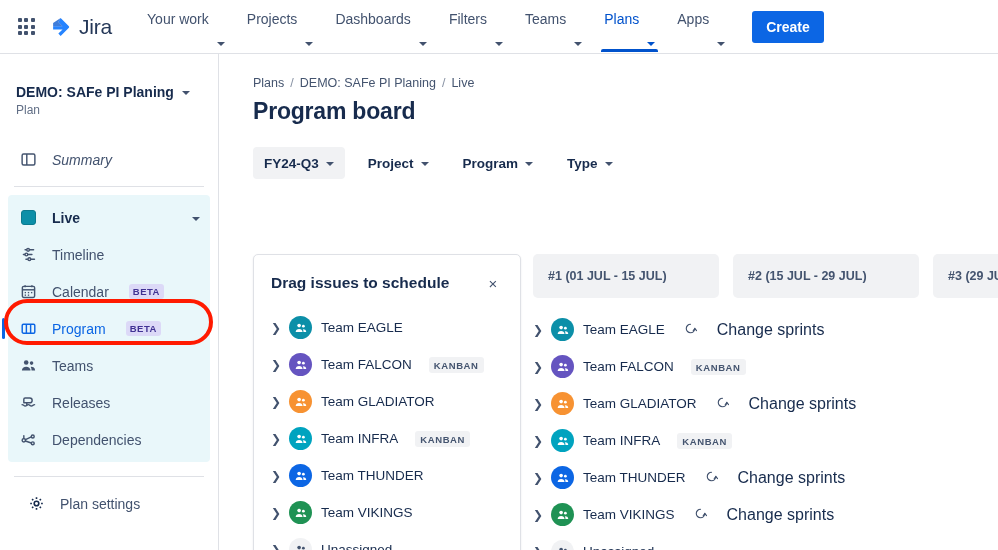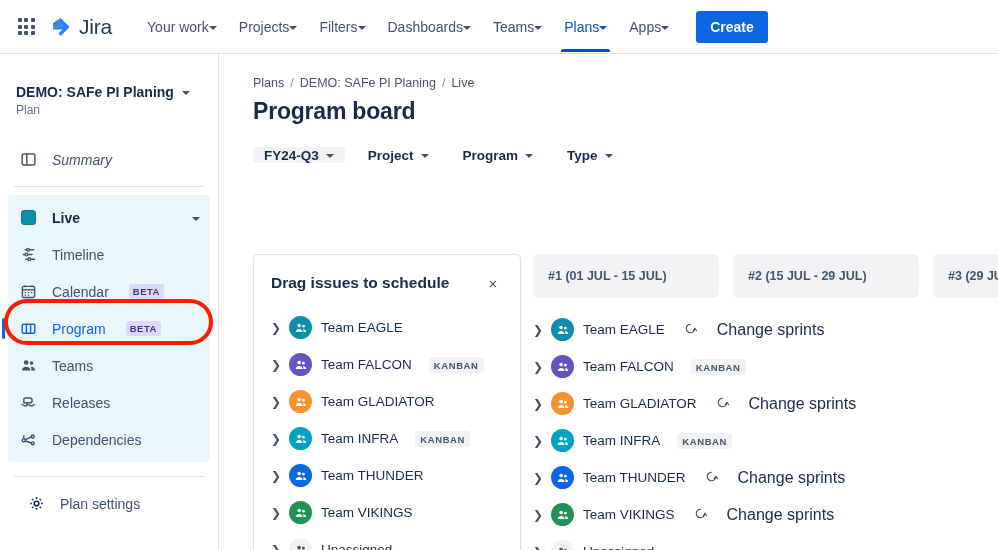--- a/index.html
+++ b/index.html
@@ -27,21 +27,21 @@
     grid-template-rows: repeat(3, 4px);
     gap: 2.5px; align-content: center; justify-content: center;
     cursor: pointer; margin-right: 12px;
   }
   .appswitcher i { width: 4px; height: 4px; border-radius: 1px; background: #42526E; display:block; }
   .logo { display: flex; align-items: center; gap: 7px; margin-right: 26px; cursor: pointer; }
   .logo-text { font-size: 21px; color: #253858; letter-spacing: -0.2px; font-weight: 400; }
   .nav-items { display: flex; align-items: center; gap: 4px; height: 54px; }
   .nav-item {
     position: relative;
-    display: flex; align-items: center; gap: 0;
+    display: flex; align-items: flex-end; gap: 8px;
     font-size: 14px; color: #42526E; font-weight: 400;
     padding: 6px 9px; border-radius: 3px; cursor: pointer;
     height: 50px; align-content:center;
   }
   .nav-item span.lbl { line-height: 54px; }
   .nav-item.active span.lbl { color: #0052CC; }
   .nav-item.active .caret { border-top-color: #0052CC; }
   .nav-item.active:after {
     content: ''; position: absolute; left: 6px; right: 6px; bottom: 0;
     height: 3px; background: #0052CC; border-radius: 2px 2px 0 0;
@@ -108,21 +108,21 @@
     width: 175px; height: 32px; border: 1.6px solid #8590A2; border-radius: 4px;
     padding: 0 9px; background: #fff;
   }
   .search-box input {
     border: none; outline: none; font-size: 13.5px; color: #172B4D;
     font-family: inherit; width: 100%; background: transparent;
   }
   .search-box input::placeholder { color: #626F86; }
   .filter-pill {
     display: flex; align-items: center; gap: 7px;
-    height: 16px; padding: 0 11px; border-radius: 4px;
+    height: 32px; padding: 0 11px; border-radius: 4px;
     font-size: 13.5px; color: #172B4D; font-weight: 700; cursor: pointer;
   }
   .filter-pill.filled { background: #F1F2F4; }
   .filter-pill.plain { font-weight: 700; color: #172B4D; }
 
   
   .board { position: absolute; top: 200px; left: 0; right: 0; bottom: 0; display: flex; }
   .backlog-panel {
     width: 268px; flex: 0 0 268px; margin-left: 33px;
     background: #fff; border: 1px solid #DFE1E6; border-radius: 5px;
@@ -204,25 +204,25 @@
     <div class="nav-items">
       <div class="nav-item">
         <span class="lbl">Your work</span>
         <span class="caret"></span>
       </div>
       <div class="nav-item">
         <span class="lbl">Projects</span>
         <span class="caret"></span>
       </div>
       <div class="nav-item">
+        <span class="lbl">Dashboards</span>
+        <span class="caret"></span>
+      </div>
+      <div class="nav-item">
         <span class="lbl">Filters</span>
-        <span class="caret"></span>
-      </div>
-      <div class="nav-item">
-        <span class="lbl">Dashboards</span>
         <span class="caret"></span>
       </div>
       <div class="nav-item">
         <span class="lbl">Teams</span>
         <span class="caret"></span>
       </div>
       <div class="nav-item active">
         <span class="lbl">Plans</span>
         <span class="caret"></span>
       </div>

